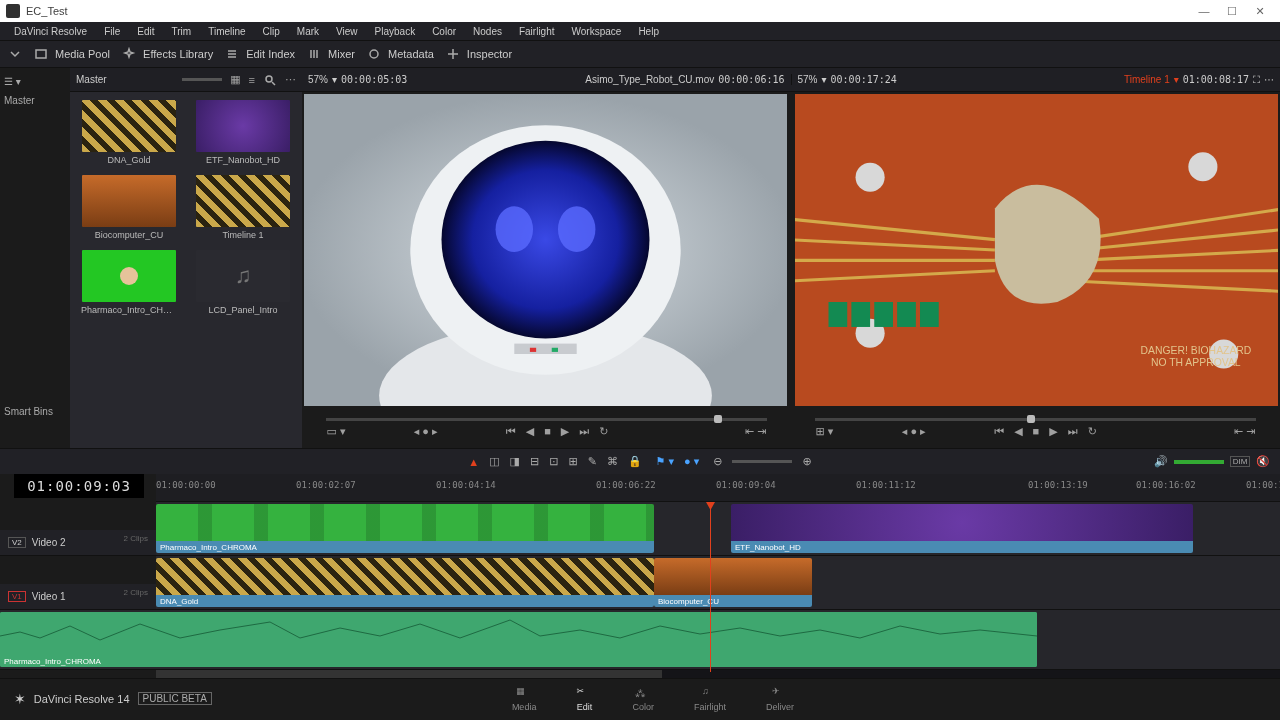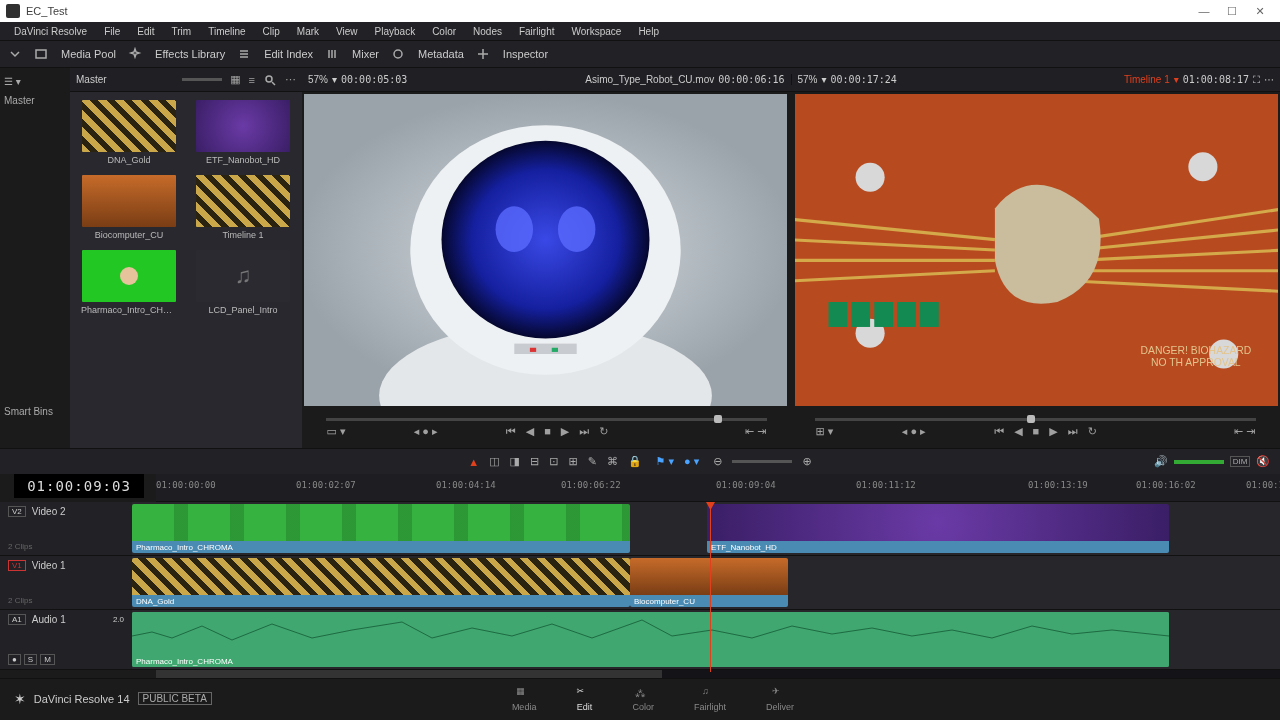--- a/index.html
+++ b/index.html
@@ -4,21 +4,21 @@
 <style>
 * { box-sizing: border-box; margin: 0; padding: 0; font-family: "Segoe UI", Arial, sans-serif; }
 body { background: #1b1b1b; color: #a0a0a0; font-size: 11px; width: 1280px; height: 720px; overflow: hidden; }
 .titlebar { height: 22px; background: #fff; display: flex; align-items: center; padding: 0 6px; color: #404040; font-size: 11px; }
 .titlebar .icon { width: 14px; height: 14px; background: #303030; border-radius: 2px; margin-right: 6px; }
 .titlebar .spacer { flex: 1; }
 .titlebar .winbtn { width: 28px; text-align: center; color: #666; cursor: pointer; }
 .menubar { height: 18px; background: #212126; display: flex; align-items: center; padding: 0 6px; gap: 9px; font-size: 10px; color: #ccc; }
 .menubar span { cursor: pointer; padding-left: 8px; }
 .toolbar { height: 28px; background: #212126; border-top: 1px solid #111; border-bottom: 1px solid #111; display: flex; align-items: center; padding: 0 8px; gap: 12px; color: #ccc; }
-.toolbar .btn { display: flex; align-items: center; gap: 13px; cursor: pointer; }
+.toolbar .btn { display: flex; align-items: center; gap: 7px; cursor: pointer; }
 .toolbar .proj { flex: 1; text-align: center; font-size: 12px; }
 .toolbar .proj .edited { color: #777; margin-left: 6px; font-size: 10px; }
 .main { display: flex; height: 380px; }
 .leftcol { width: 70px; background: #1b1b1b; color: #aaa; padding: 8px 4px; font-size: 10px; }
 .leftcol .master { margin-bottom: 30px; }
 .mediapool { width: 232px; background: #28282e; display: flex; flex-direction: column; }
 .pool-hdr { height: 24px; background: #1f1f24; display: flex; align-items: center; padding: 0 6px; gap: 8px; border-bottom:1px solid #111; }
 .pool-hdr .label { flex: 1; font-size: 10px; color:#ccc; }
 .pool-grid { padding: 8px; display: grid; grid-template-columns: 1fr 1fr; gap: 10px 12px; }
 .clip { display: flex; flex-direction: column; align-items: center; gap: 3px; cursor: pointer; }
@@ -46,21 +46,21 @@
 .tc-big { position: absolute; left: 14px; width: 130px; height: 24px; background: #000; color: #ddd; font-size: 14px; display: flex; align-items: center; justify-content: center; font-family: monospace; letter-spacing:1px; }
 .ruler-wrap { height: 28px; display: flex; position: relative; }
 .ruler-left { width: 156px; }
 .ruler { flex: 1; position: relative; background: #1e1e22; border-bottom: 1px solid #111; font-size: 9px; color: #888; }
 .ruler .tick { position: absolute; top: 6px; font-family:monospace; }
 .playhead { position: absolute; top: 0; bottom: 0; width: 1px; background: #e1401d; z-index: 20; }
 .playhead::before { content:""; position:absolute; top:0; left:-4px; width:9px; height:8px; background:#e1401d; clip-path: polygon(0 0,100% 0,50% 100%); }
 .tracks { position: relative; }
 .track { display: flex; height: 54px; border-bottom: 1px solid #111; }
 .track.audio { height: 60px; }
-.track-hdr { width: 132px; background: #212126; padding: 4px 8px; font-size: 10px; color:#ccc; display:flex; flex-direction:column; justify-content:space-between; }
+.track-hdr { width: 156px; background: #212126; padding: 4px 8px; font-size: 10px; color:#ccc; display:flex; flex-direction:row; justify-content:space-between;margin-top:28px; }
 .track-hdr .top { display:flex; gap:6px; align-items:center; }
 .track-hdr .tag { border:1px solid #555; padding:0 3px; font-size:8px; }
 .track-hdr .tag.on { border-color:#c33; color:#c33; }
 .track-hdr .sub { font-size:8px; color:#666; }
 .track-body { flex: 1; position: relative; background: #26262b; }
 .clip-bar { position: absolute; top: 2px; bottom: 2px; border-radius: 2px; overflow: hidden; display:flex; flex-direction:column; }
 .clip-bar .strip { flex:1; display:flex; }
 .clip-bar .lbl { height: 12px; font-size: 8px; padding: 0 4px; display:flex; align-items:center; }
 .vid-clip .lbl { background: #4a8bb3; color:#fff; }
 .aud-clip { background: #3fa76f; }
@@ -355,21 +355,21 @@
 </div>
 
 <div class="timeline">
   <div class="ruler-wrap">
     <div class="tc-big">01:00:09:03</div>
     <div class="ruler-left"></div>
     <div class="ruler">
       <span class="tick" style="left:0px">01:00:00:00</span>
       <span class="tick" style="left:140px">01:00:02:07</span>
       <span class="tick" style="left:280px">01:00:04:14</span>
-      <span class="tick" style="left:405px">01:00:06:22</span>
+      <span class="tick" style="left:440px">01:00:06:22</span>
       <span class="tick" style="left:560px">01:00:09:04</span>
       <span class="tick" style="left:700px">01:00:11:12</span>
       <span class="tick" style="left:872px">01:00:13:19</span>
       <span class="tick" style="left:980px">01:00:16:02</span>
       <span class="tick" style="left:1090px">01:00:18:09</span>
     </div>
   </div>
   <div class="tracks">
     <div class="playhead" style="left:710px;height:170px"></div>
 
@@ -408,32 +408,20 @@
           <div class="lbl">DNA_Gold</div>
         </div>
         <div class="clip-bar vid-clip" style="left:498px;width:158px">
           <div class="strip" style="background:linear-gradient(#c66b2a,#7a3d14)"></div>
           <div class="lbl">Biocomputer_CU</div>
         </div>
       </div>
     </div>
 
     <div class="track audio">
-      <div class="track-hdr">
-        <div class="top">
-            <span class="tag">A1</span>
-            <span>Audio 1</span>
-            <span style="margin-left:auto;font-size:8px">2.0</span>
-          </div>
-        <div style="display:flex;gap:3px">
-          <span class="tag">●</span>
-          <span class="tag">S</span>
-          <span class="tag">M</span>
-        </div>
-      </div>
       <div class="track-body">
         <div class="clip-bar aud-clip" style="left:0;width:1037px">
           <svg class="strip" width="100%" height="100%" preserveAspectRatio="none">
             <rect width="100%" height="100%" fill="#3fa76f"></rect>
             <path d="M0 24 L20 20 L40 26 L70 14 L100 28 L140 12 L180 26 L220 18 L270 10 L300 26 L340 16 L380 24 L420 12 L460 26 L510 8 L540 24 L580 18 L620 26 L660 14 L700 22 L740 16 L780 24 L820 18 L860 26 L900 14 L940 22 L980 18 L1037 24" stroke="#1e6a42" fill="none" stroke-width="1"></path>
           </svg>
           <div class="lbl">Pharmaco_Intro_CHROMA</div>
         </div>
       </div>
     </div>

